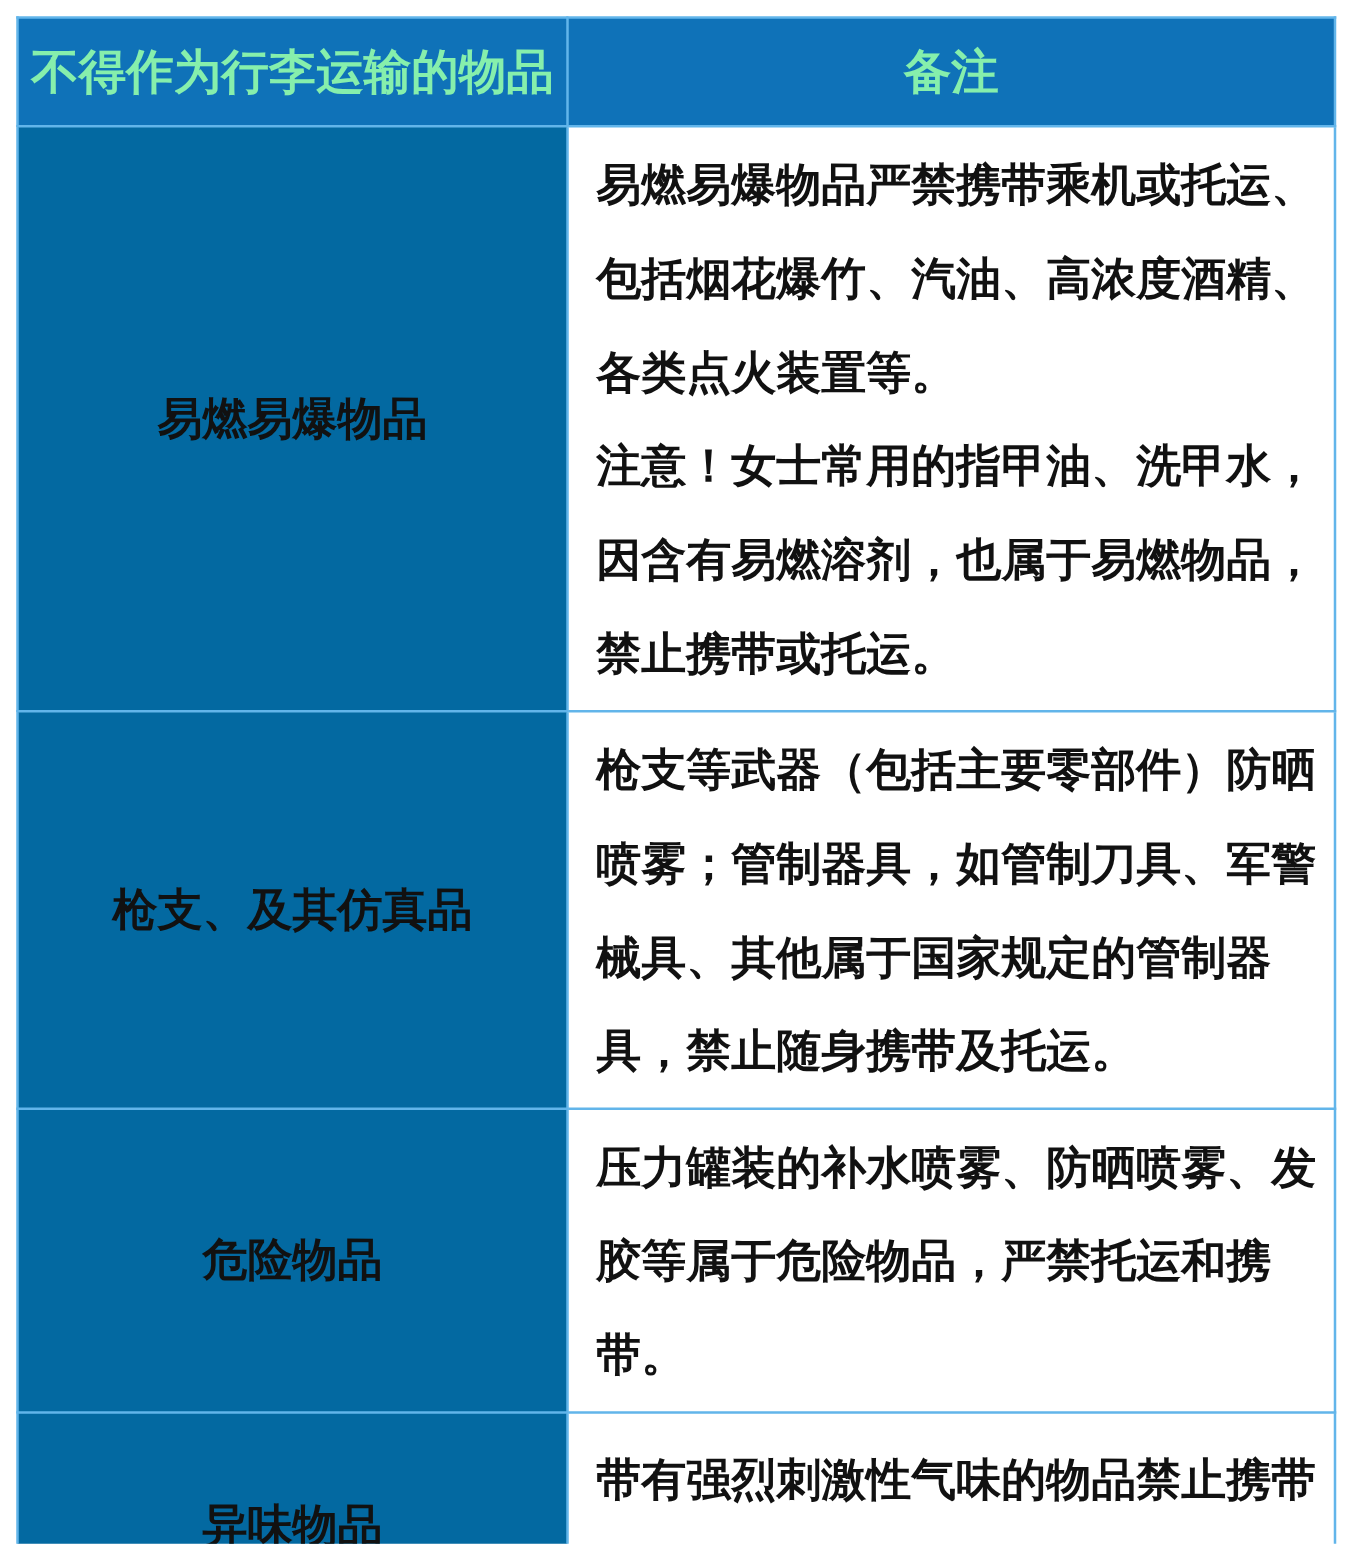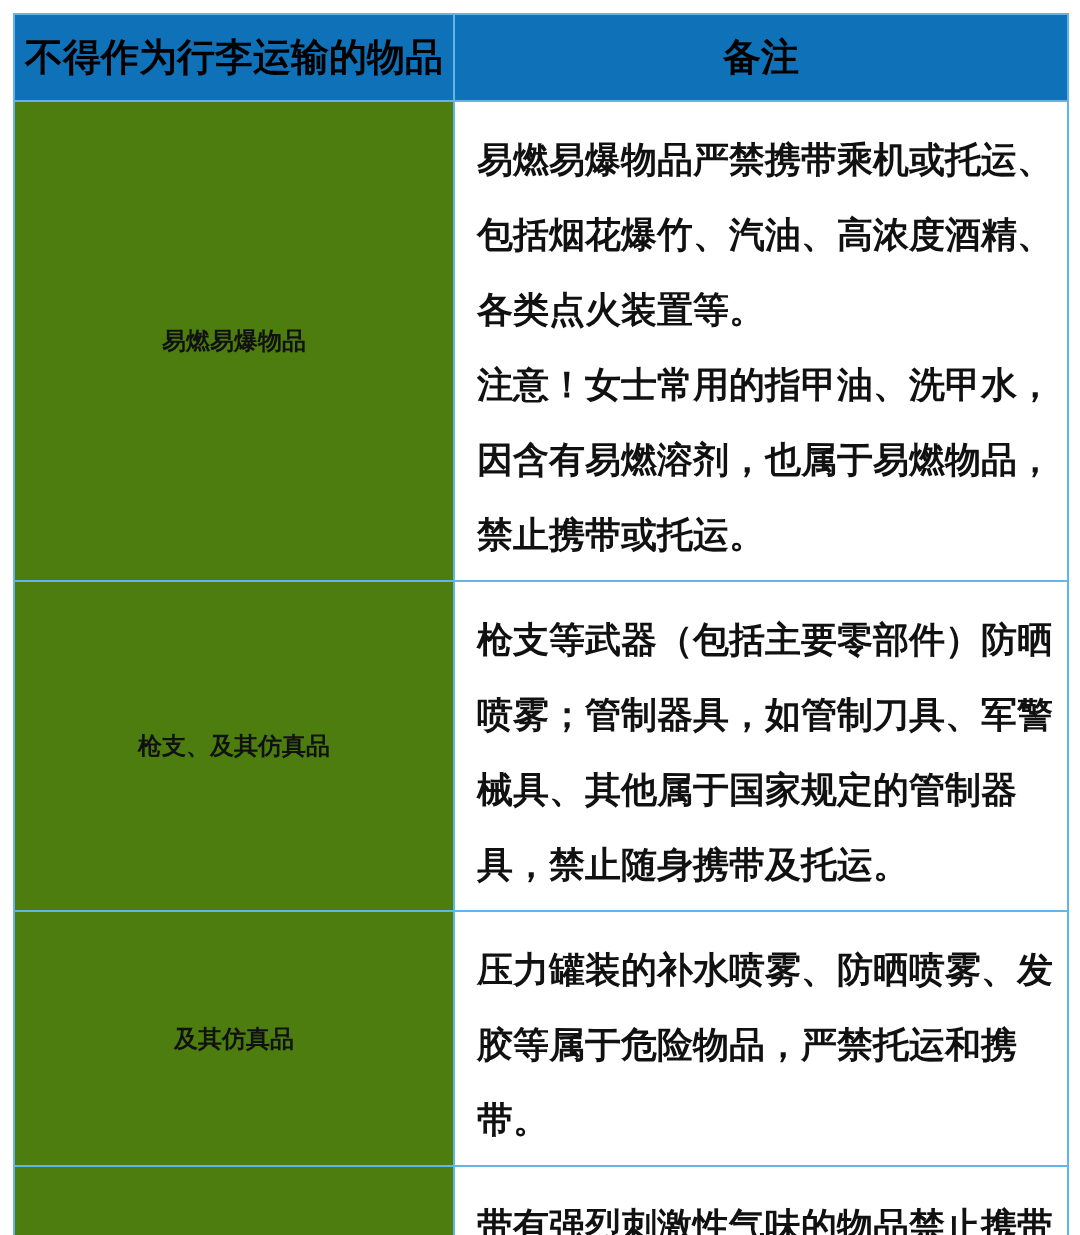--- a/index.html
+++ b/index.html
@@ -22,42 +22,42 @@
     width: 100%;
     height: 100%;
     border-collapse: collapse;
     table-layout: fixed;
   }
   col.col-item { width: 440px; }
   col.col-note { width: 614px; }
   th, td { border: 2px solid #62b5ea; }
   th.header-cell {
     background: #0f72b8;
-    color: #000000;
+    color: #86efac;
     font-size: 38px;
     font-weight: bold;
     text-align: center;
     vertical-align: middle;
     height: 87px;
     border-color: #62b5ea;
   }
   td.item-cell {
     text-align: center;
     vertical-align: middle;
-    font-size: 24px;
+    font-size: 36px;
     font-weight: bold;
-    background: #4d7c0f;
+    background: #0369a1;
   }
   td.note-cell {
     vertical-align: middle;
     text-align: left;
     font-size: 36px;
     font-weight: bold;
     line-height: 75px;
-    padding: 20px 6px 8px 22px;
+    padding: 8px 6px 8px 22px;
     white-space: pre-line;
     background: #ffffff;
   }
   tr.row-1 { height: 447px; }
   tr.row-2 { height: 310px; }
   tr.row-3 { height: 181px; }
   tr.row-4 { height: 182px; }
 </style>
 </head>
 <body>
@@ -78,21 +78,21 @@
       <tr class="row-1">
         <td class="item-cell">易燃易爆物品</td>
         <td class="note-cell">易燃易爆物品严禁携带乘机或托运、包括烟花爆竹、汽油、高浓度酒精、各类点火装置等。
 注意！女士常用的指甲油、洗甲水，因含有易燃溶剂，也属于易燃物品，禁止携带或托运。</td>
       </tr>
       <tr class="row-2">
         <td class="item-cell">枪支、及其仿真品</td>
         <td class="note-cell">枪支等武器（包括主要零部件）防晒喷雾；管制器具，如管制刀具、军警械具、其他属于国家规定的管制器具，禁止随身携带及托运。</td>
       </tr>
       <tr class="row-3">
-        <td class="item-cell">及其仿真品</td>
+        <td class="item-cell">危险物品</td>
         <td class="note-cell">压力罐装的补水喷雾、防晒喷雾、发胶等属于危险物品，严禁托运和携带。</td>
       </tr>
       <tr class="row-4">
         <td class="item-cell">异味物品</td>
         <td class="note-cell">带有强烈刺激性气味的物品禁止携带或托运，比如榴莲。</td>
       </tr>
     </tbody>
   </table>
 </div>
 

